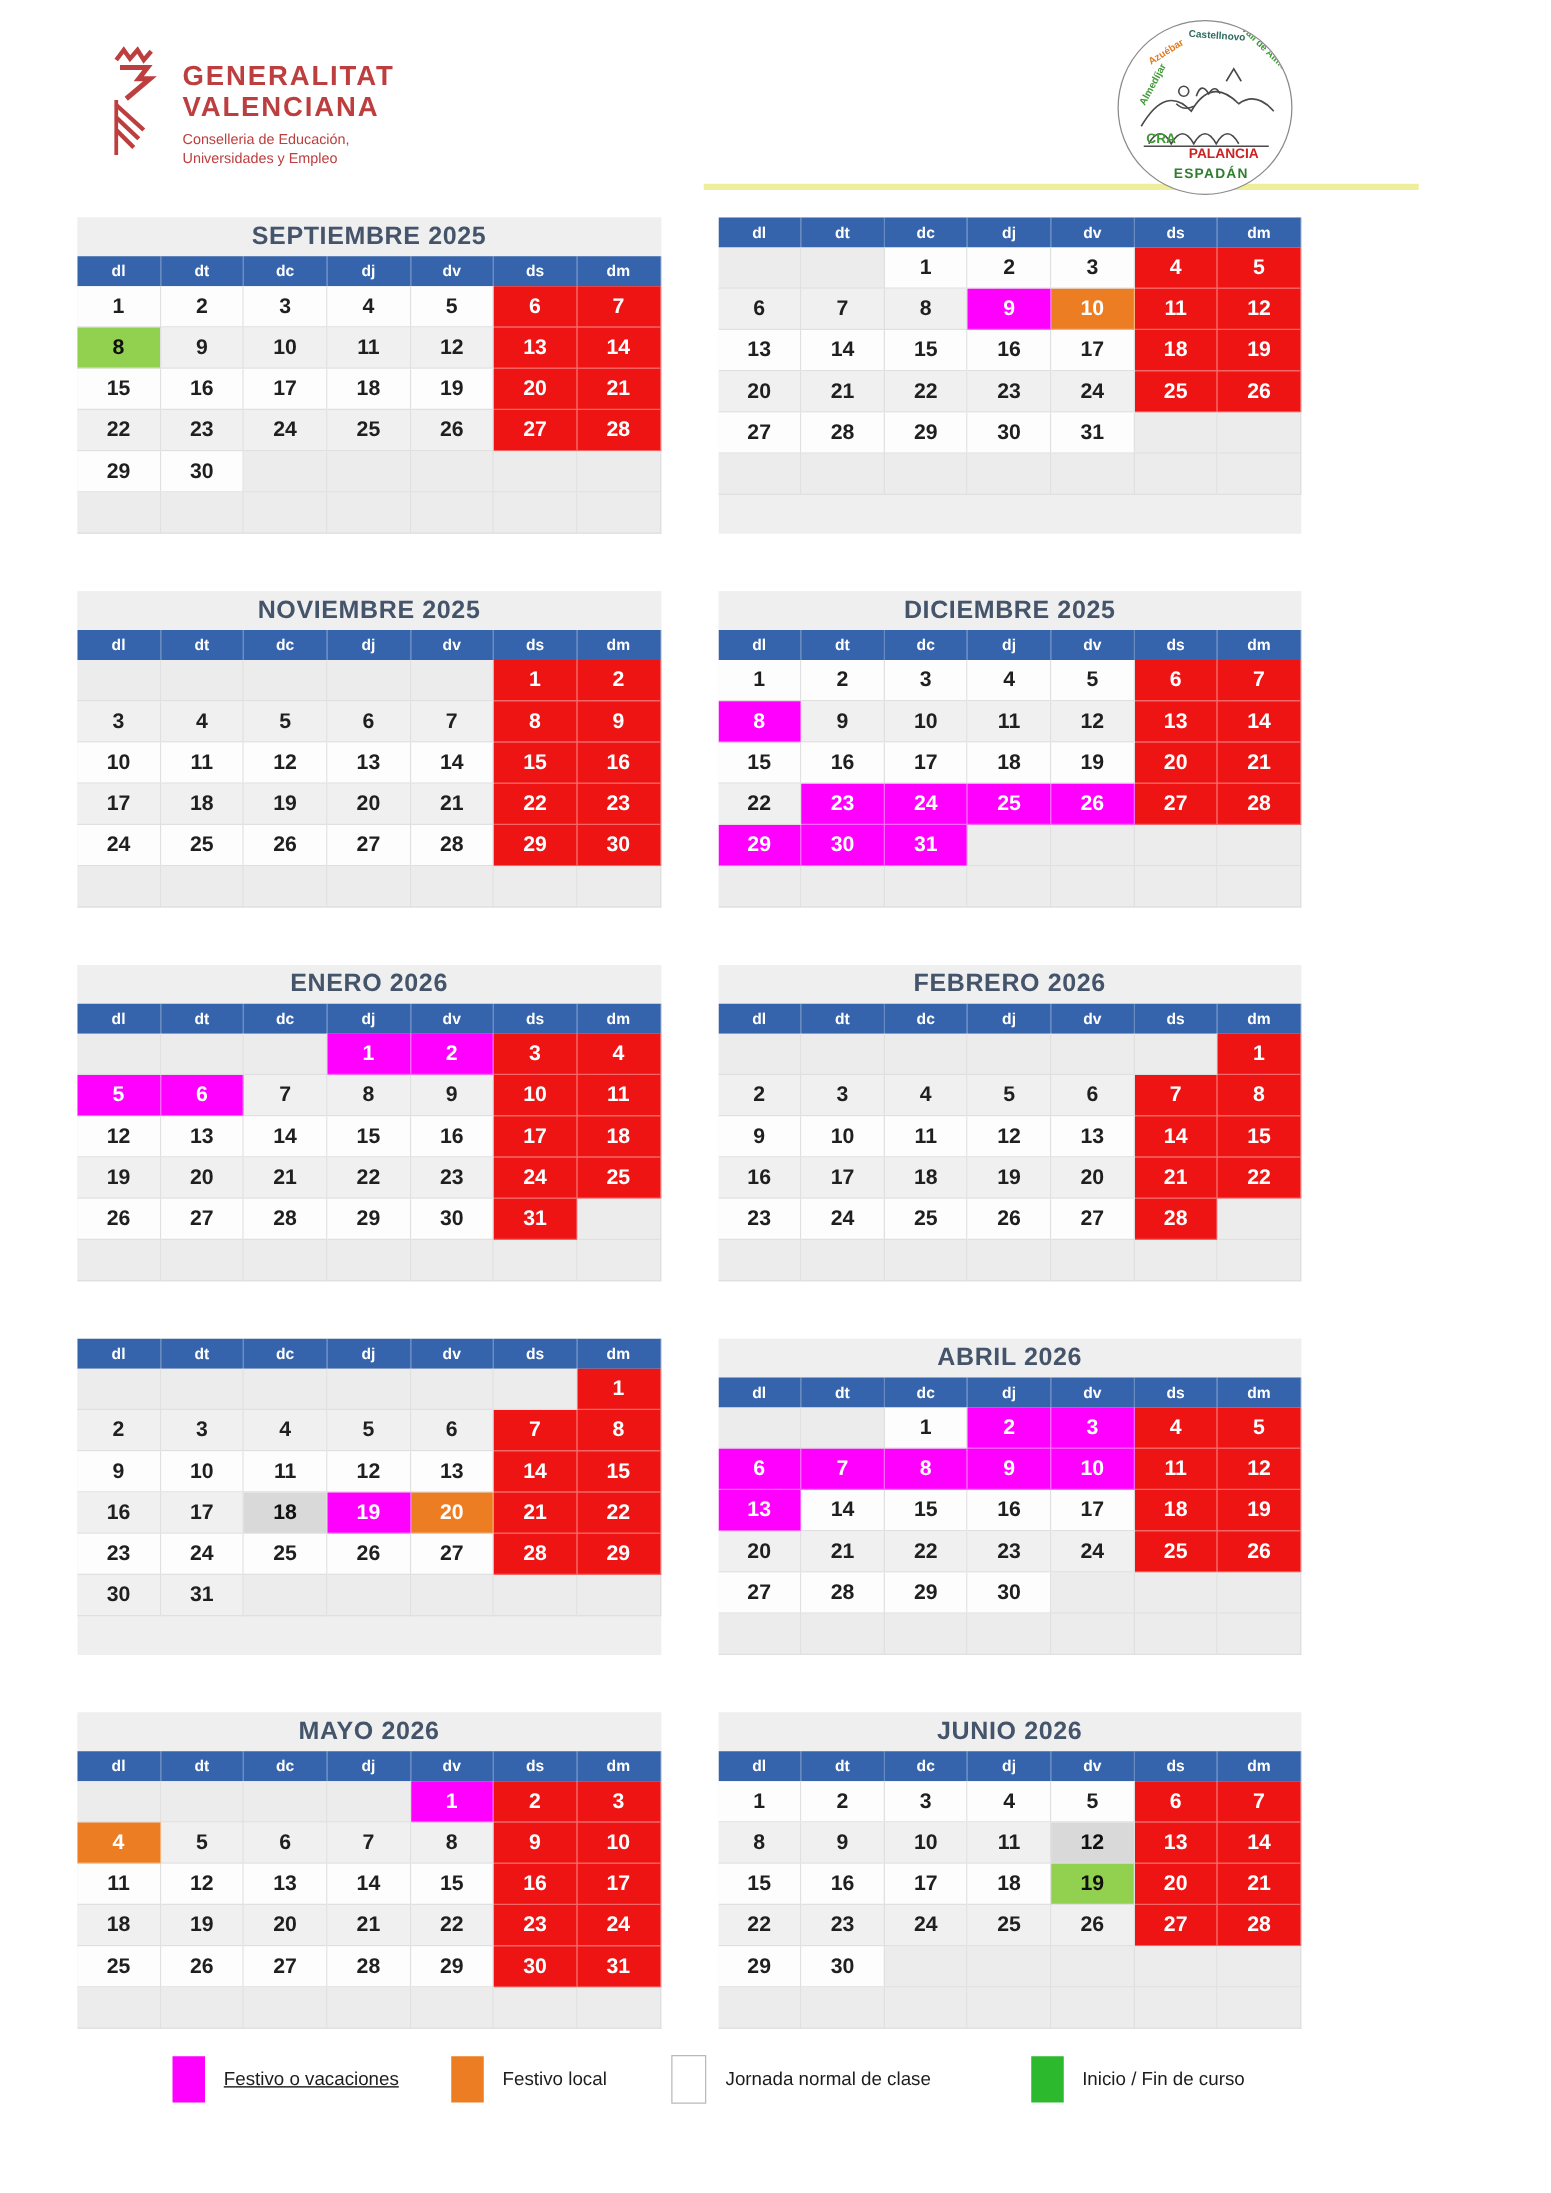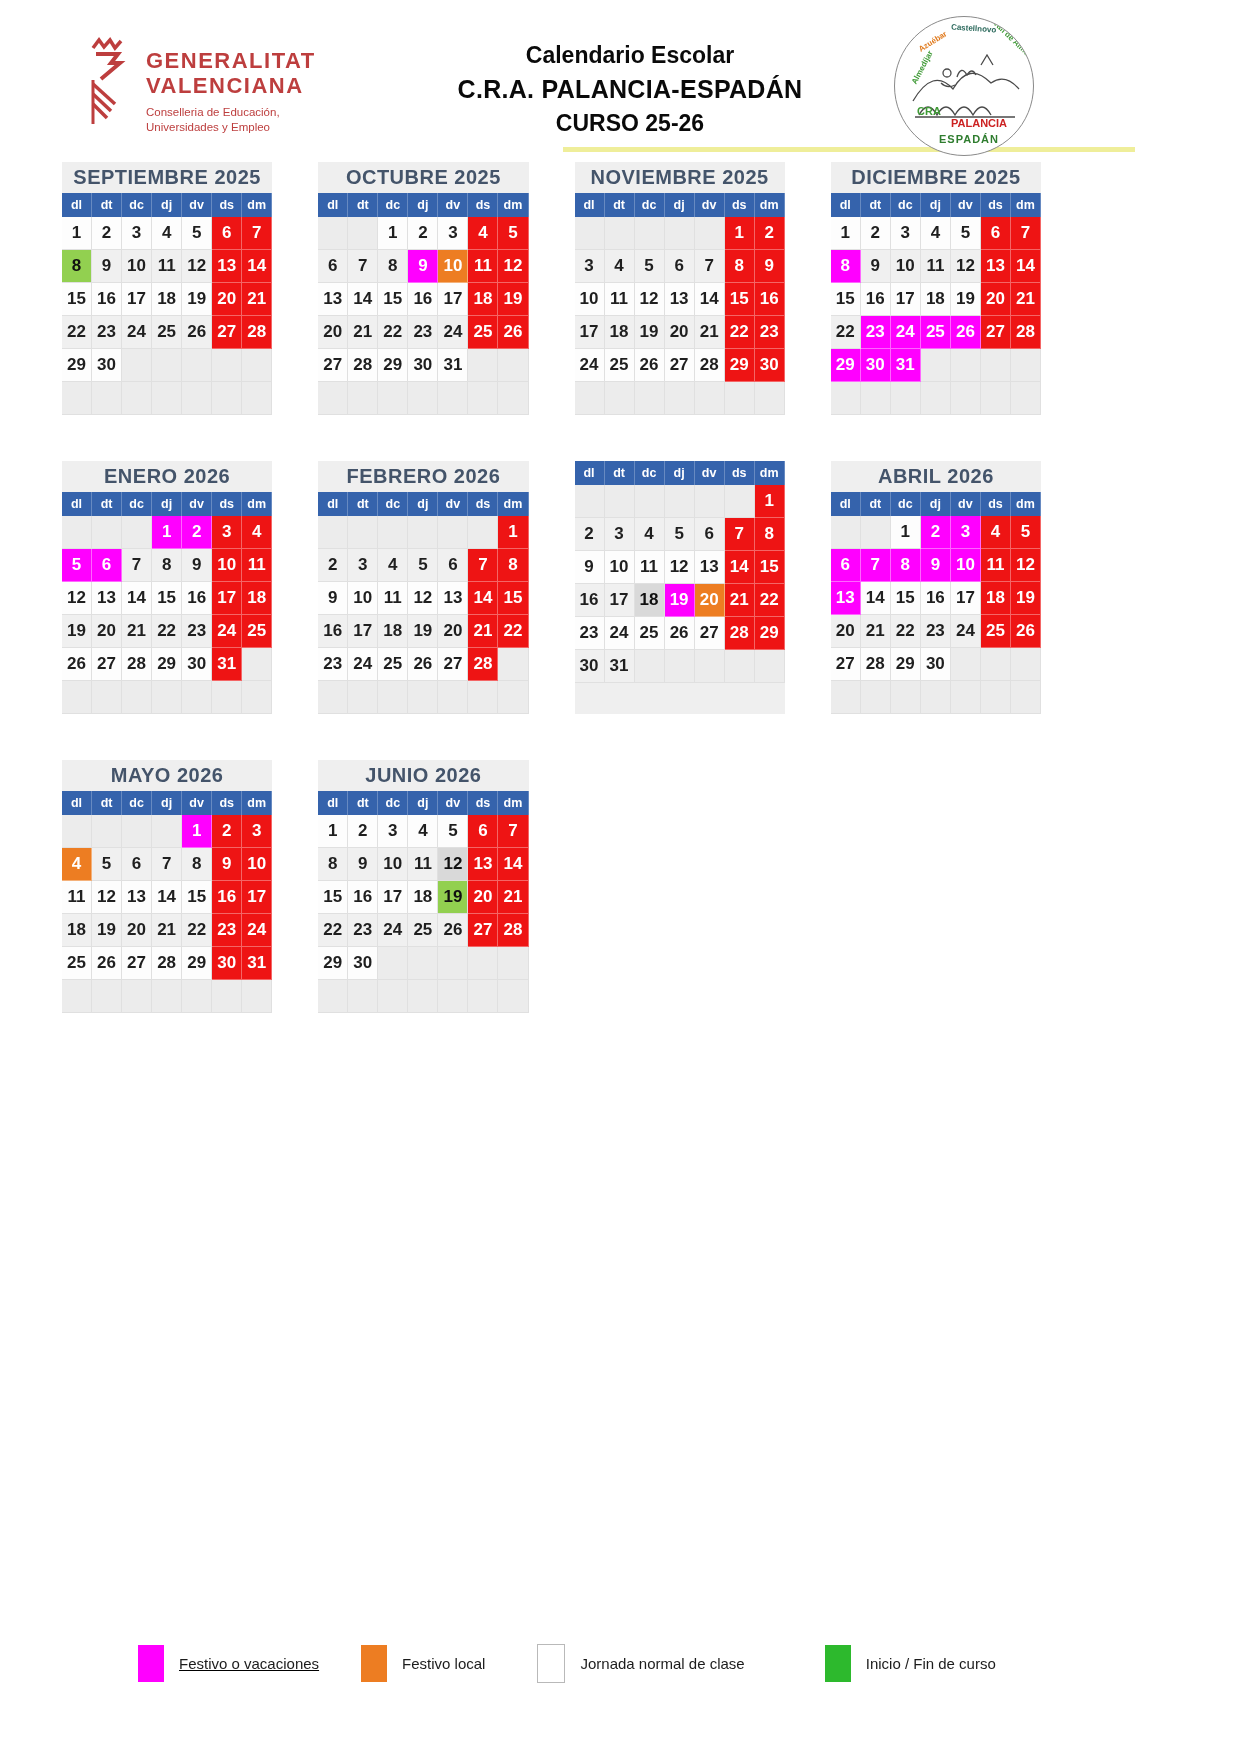--- a/index.html
+++ b/index.html
@@ -24,22 +24,22 @@
   .slogo{position:absolute;left:894px;top:16px;width:138px;height:138px;border-radius:50%;
          border:1px solid #8a8a8a;background:#fff;overflow:hidden;}
   .slogo svg{position:absolute;left:0;top:0;}
   .arcw{position:absolute;font-size:8px;font-weight:bold;white-space:nowrap;}
   .arcw.g{color:#3f9a36;} .arcw.o{color:#e07b1f;} .arcw.t{color:#2e6b5e;}
   .slogo-cra{position:absolute;left:22px;bottom:38px;font-size:11px;font-weight:bold;color:#3f9a36;margin-top:16px;}
   .slogo-n1{position:absolute;left:56px;bottom:26px;font-size:11px;font-weight:bold;color:#cc2222;}
   .slogo-n2{position:absolute;left:44px;bottom:10px;font-size:11px;font-weight:bold;color:#2f7d2f;letter-spacing:1px;}
 
   
-  .months-grid{position:absolute;left:62px;top:162px;width:979px;
-               display:grid;grid-template-columns:1fr 1fr 1fr 1fr;column-gap:40px;row-gap:11px;gap:46px;}
+  .months-grid{position:absolute;left:62px;top:174px;width:979px;
+               display:grid;grid-template-columns:1fr 1fr;column-gap:40px;row-gap:11px;gap:46px;}
   .month-block{background:#efefef;}
   .m-title{height:31px;line-height:31px;text-align:center;font-size:20px;font-weight:bold;
            color:var(--titlec,#44546a);background:#efefef;letter-spacing:0.5px;}
   .dh-row{display:grid;grid-template-columns:repeat(7,1fr);height:24px;}
   .dh{background:var(--blue,#3563ac);color:#fff;font-size:12.5px;font-weight:bold;
       display:flex;align-items:center;justify-content:center;
       border-right:1px solid rgba(255,255,255,.25);}
   .week-row{display:grid;grid-template-columns:repeat(7,1fr);height:33px;}
   .cell{display:flex;align-items:center;justify-content:center;
         font-size:17px;font-weight:bold;color:#1f1f1f;
@@ -81,25 +81,20 @@
         <path d="M9 44 v44" stroke-width="3"></path>
       </g>
     </svg>
     <div class="gva-text">
       <div class="gva-line">GENERALITAT</div>
       <div class="gva-line">VALENCIANA</div>
       <div class="gva-sub">Conselleria de Educación, Universidades y Empleo</div>
     </div>
   </div>
 
-  <div class="titles">
-    <div class="t1">Calendario Escolar</div>
-    <div class="t2">C.R.A. PALANCIA-ESPADÁN</div>
-    <div class="t3">CURSO 25-26</div>
-  </div>
 
   <div class="highlight-strip"></div>
 
   <div class="slogo">
     <svg width="138" height="138" viewBox="0 0 138 138" xmlns="http://www.w3.org/2000/svg">
       <g stroke="#4a4a4a" fill="none" stroke-width="1.3">
         <path d="M18 84 Q38 50 58 72 Q74 44 96 66 Q110 56 124 72"></path>
         <path d="M24 98 q9 -16 18 0 q9 -16 18 0 q9 -16 18 0 q9 -16 18 0"></path>
         <path d="M20 100 h100"></path>
         <path d="M62 60 q4 -12 10 -2 q5 -8 9 0"></path>
@@ -178,21 +173,20 @@
           <div class="cell c-e"></div>
           <div class="cell c-e"></div>
           <div class="cell c-e"></div>
           <div class="cell c-e"></div>
           <div class="cell c-e"></div>
           <div class="cell c-e"></div>
           <div class="cell c-e"></div>
         </div>
       </div>
       <div class="month-block">
-        <div class="m-title">OCTUBRE 2025</div>
         <div class="dh-row">
           <div class="dh">dl</div>
           <div class="dh">dt</div>
           <div class="dh">dc</div>
           <div class="dh">dj</div>
           <div class="dh">dv</div>
           <div class="dh">ds</div>
           <div class="dh">dm</div>
         </div>
         <div class="week-row">

